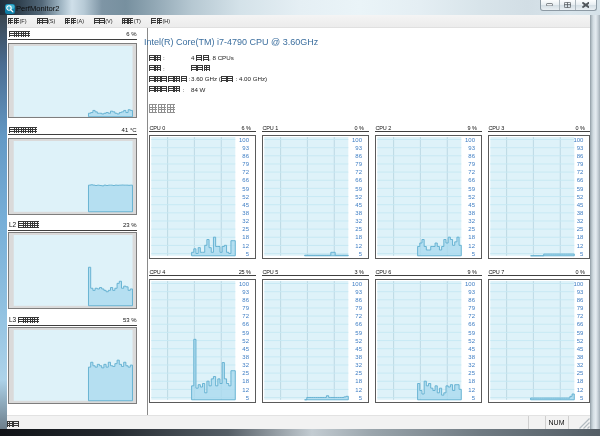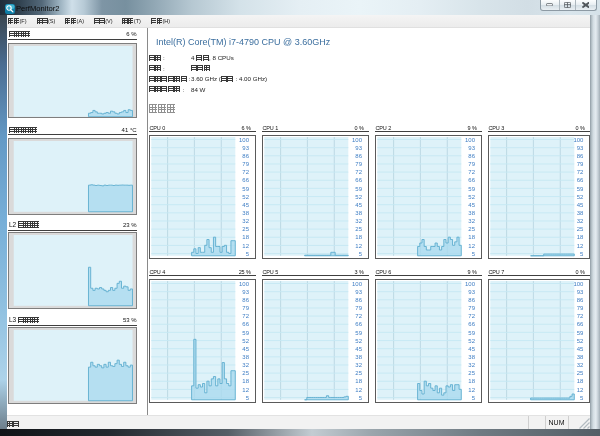--- a/index.html
+++ b/index.html
@@ -149,21 +149,21 @@
       <span class="cj k7"></span>
     </div>
     <div class="hval2">53 %</div>
   </div>
 <div class="spbox" style="top:327.3px;height:76.5px;">
     <svg width="127.2" height="74.5" viewBox="0 0 127.2 74.5" xmlns="http://www.w3.org/2000/svg" style="display:block">
       <rect x="4.75" y="2.0" width="118.8" height="70.8" fill="#def2f9"></rect>
       <path d="M79.50,72.75 L79.50,39.15 L81.70,39.15 L81.70,34.25 L83.90,34.25 L83.90,37.75 L86.10,37.75 L86.10,39.15 L88.30,39.15 L88.30,36.35 L90.50,36.35 L90.50,37.75 L92.70,37.75 L92.70,39.85 L94.90,39.85 L94.90,36.35 L97.10,36.35 L97.10,39.15 L99.30,39.15 L99.30,34.25 L101.50,34.25 L101.50,37.75 L103.70,37.75 L103.70,38.45 L105.90,38.45 L105.90,35.65 L108.10,35.65 L108.10,32.15 L110.30,32.15 L110.30,36.35 L112.50,36.35 L112.50,38.45 L114.70,38.45 L114.70,34.25 L116.90,34.25 L116.90,37.75 L119.10,37.75 L119.10,39.15 L121.30,39.15 L121.30,37.05 L123.50,37.05 L123.50,72.75 Z" fill="#a9daee" fill-opacity="0.78" stroke="#5faecf" stroke-width="0.9" stroke-linejoin="round"></path>
     </svg>
   </div>
-<div style="position:absolute;left:156px;top:37px;font-size:9px;color:#3b6e9e;">Intel(R) Core(TM) i7-4790 CPU @ 3.60GHz</div>
+<div style="position:absolute;left:144px;top:37px;font-size:9px;color:#3b6e9e;">Intel(R) Core(TM) i7-4790 CPU @ 3.60GHz</div>
 <div class="row" style="left:148.5px;top:54.0px;">
     <span class="cj k6"></span>
     <span class="cj k6"></span>
     <i> :</i>
   </div>
 <div class="row" style="left:191px;top:54.0px;">
     <i>4 </i>
     <span class="cj k6"></span>
     <span class="cj k6"></span>
     <i>, 8 CPUs</i>

